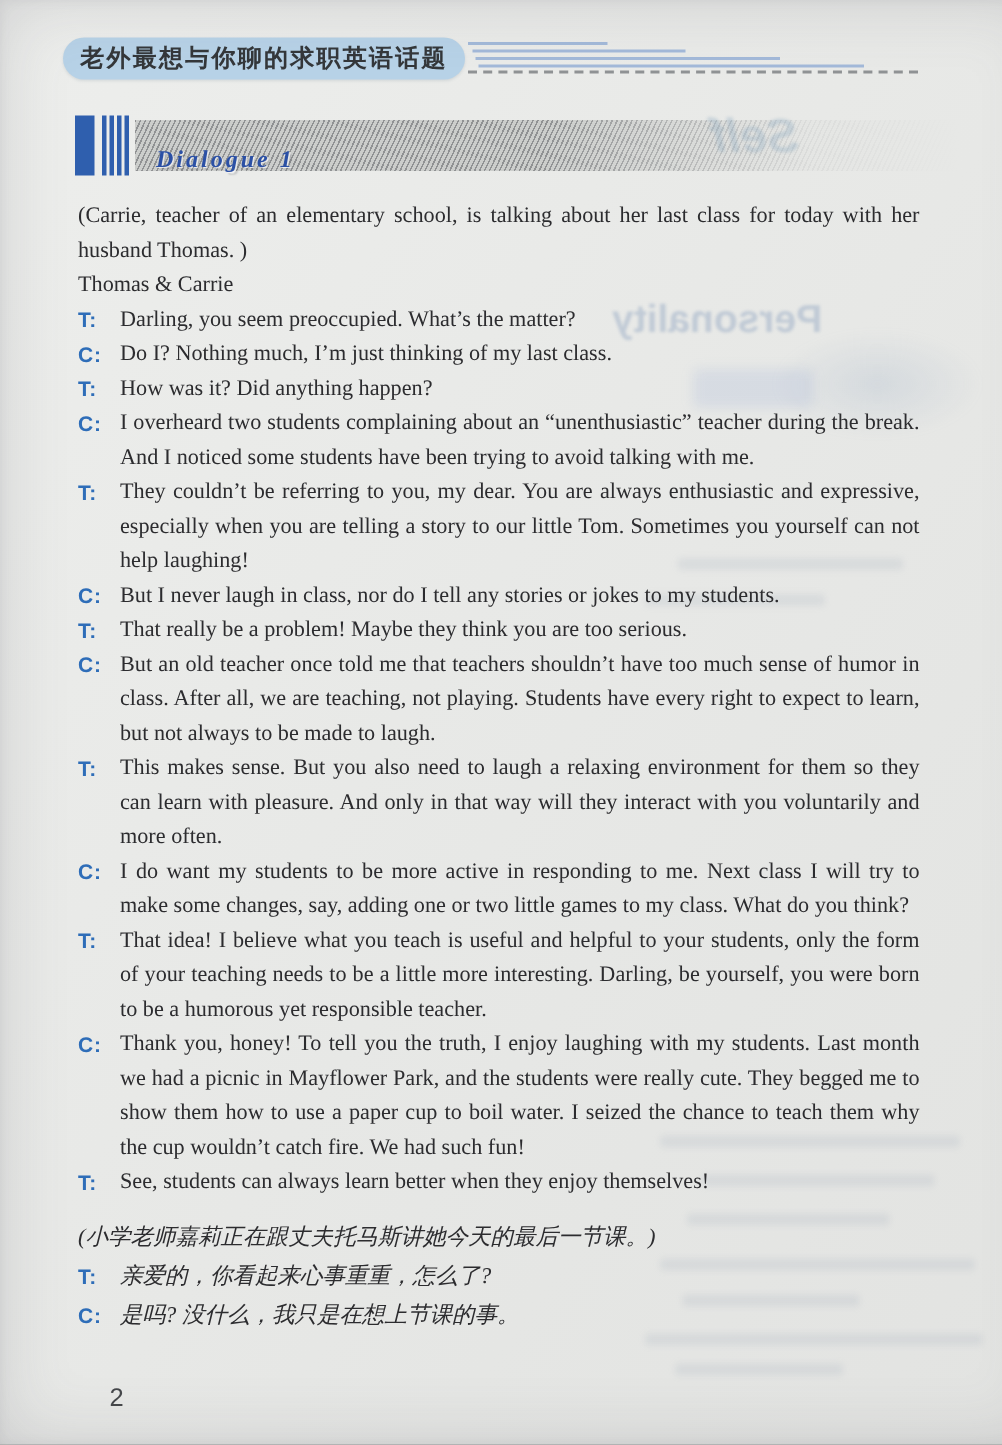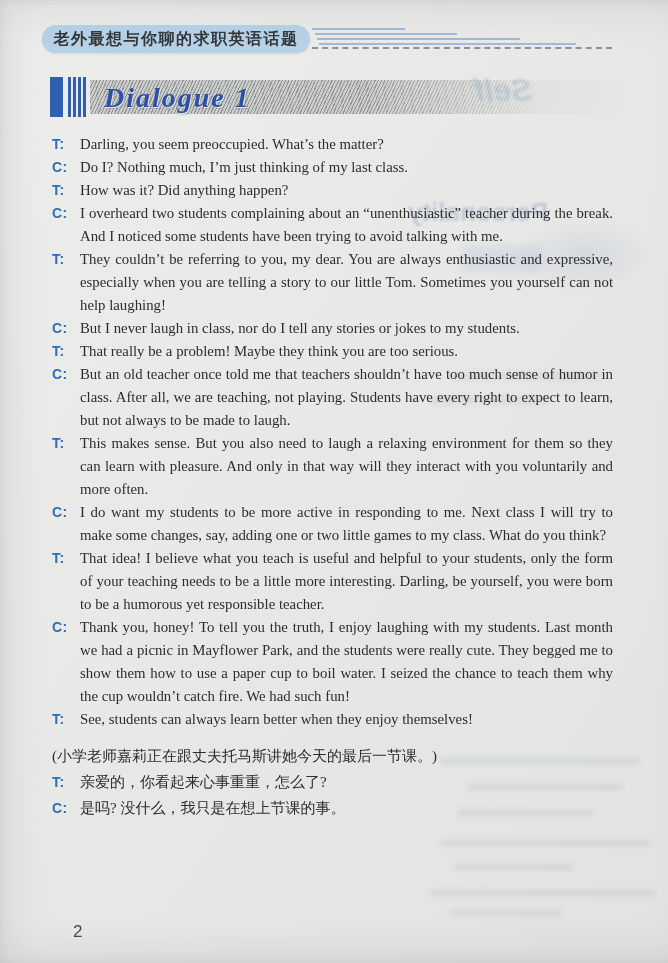--- a/index.html
+++ b/index.html
@@ -22,22 +22,22 @@
   .ddash{position:absolute;left:312px;top:47px;width:300px;height:0;border-top:2px dashed #8f9294;}
 
   
   .bar-solid{position:absolute;left:50px;top:77px;width:13px;height:40px;background:#2f5fae;}
   .bar-thin{position:absolute;top:77px;width:3px;height:40px;background:#2f5fae;}
   .b1{left:68px}.b2{left:73px}.b3{left:78px}.b4{left:83px}
   .band{position:absolute;left:90px;top:80px;width:550px;height:34px;
         background:repeating-linear-gradient(115deg,rgba(128,130,132,0.85) 0px,rgba(128,130,132,0.85) 1px,rgba(198,200,198,0.85) 1px,rgba(198,200,198,0.85) 3px);}
   .band::after{content:"";position:absolute;inset:0;
         background:linear-gradient(to right,rgba(233,234,232,0) 0%,rgba(233,234,232,0) 50%,rgba(233,234,232,0.85) 82%,#e7e8e6 100%);}
-  .dlg-title{position:absolute;left:14px;top:2px;z-index:2;font-weight:bold;font-style:italic;
-        font-size:28px;color:#2b50a5;letter-spacing:2px;
+  .dlg-title{position:absolute;left:14px;top:18px;z-index:2;font-weight:bold;font-style:italic;
+        font-size:16px;color:#2b50a5;letter-spacing:2px;
         text-shadow:1px 1px 0 rgba(248,248,248,0.75), 2px 2px 1px rgba(90,95,105,0.25);}
 
   
   .ghost{position:absolute;transform:scaleX(-1);pointer-events:none;
          font-family:"Liberation Sans",sans-serif;font-weight:bold;filter:blur(1.2px);}
   .ghost-self{left:474px;top:72px;font-size:32px;font-style:italic;color:rgba(128,162,190,0.30);}
   .ghost-personality{left:408px;top:197px;font-size:26px;color:rgba(104,134,175,0.30);}
   .gblob{position:absolute;pointer-events:none;}
   .blob1{left:515px;top:220px;width:140px;height:72px;border-radius:50%;filter:blur(3px);
          background:radial-gradient(ellipse at center,rgba(148,168,195,0.22),rgba(148,168,195,0) 70%);}
@@ -57,21 +57,21 @@
 
   
   .content{position:absolute;left:52px;top:133px;width:561px;color:#2c2c2f;
            font-size:14.8px;line-height:23px;}
   .content p{margin:0;text-align:justify;}
   .row{display:flex;}
   .spk{flex:0 0 28px;font-family:"Liberation Sans",sans-serif;font-weight:bold;
        color:#2e6db8;font-size:14px;line-height:23px;letter-spacing:0.5px;}
   .txt{flex:1;text-align:justify;}
   .cn{margin-top:12px;font-size:15px;line-height:26px;}
-  .cn p{text-align:left;}
+  .cn p{text-align:left;font-style:italic;}
   .cn .spk{line-height:26px;}
 
   .pagenum{position:absolute;left:73px;top:922px;font-family:"Liberation Sans",sans-serif;
            font-size:17px;color:#45474a;}
 </style>
 </head>
 <body>
 
 <div class="page">
 
@@ -101,20 +101,22 @@
   <div class="gbar g2"></div>
   <div class="gbar g3"></div>
   <div class="gbar g4"></div>
   <div class="gbar g5"></div>
   <div class="gbar g6"></div>
   <div class="gbar g7"></div>
   <div class="gbar g8"></div>
   <div class="gbar g9"></div>
 
   <div class="content">
+    <p class="stage">(Carrie, teacher of an elementary school, is talking about her last class for today with her husband Thomas. )</p>
+    <p class="stage">Thomas &amp; Carrie</p>
 
     <div class="row">
       <span class="spk">T:</span>
       <p class="txt">Darling, you seem preoccupied. What’s the matter?</p>
     </div>
     <div class="row">
       <span class="spk">C:</span>
       <p class="txt">Do I? Nothing much, I’m just thinking of my last class.</p>
     </div>
     <div class="row">

